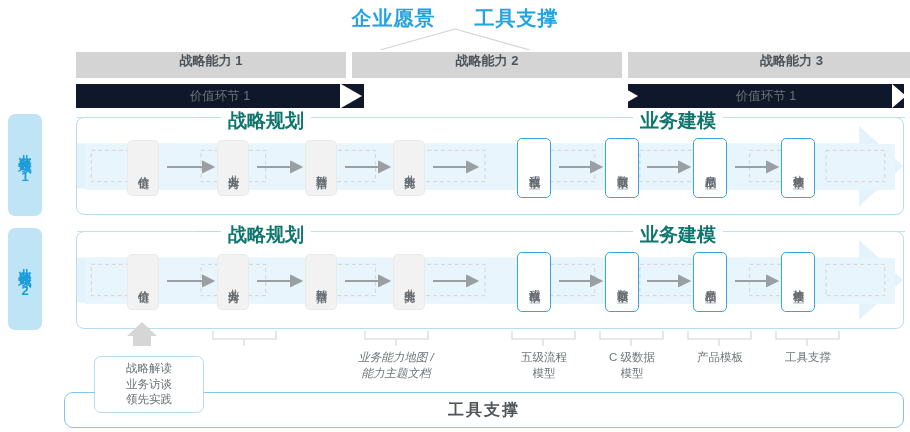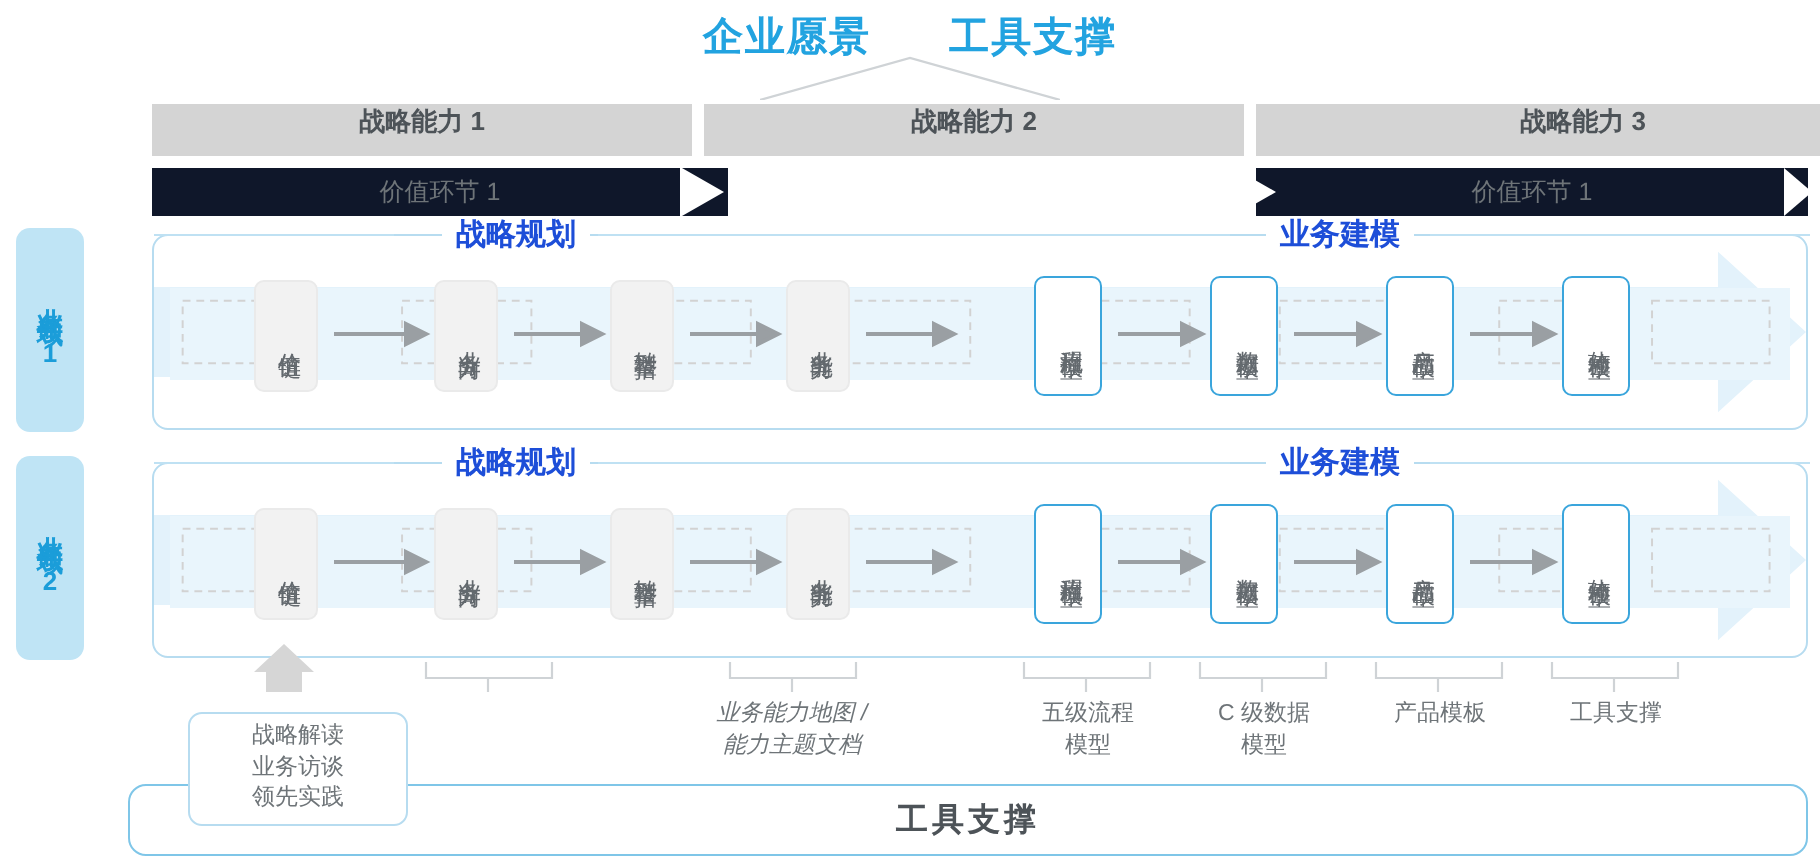--- a/index.html
+++ b/index.html
@@ -70,21 +70,21 @@
   
   .bluestrip{
     position:absolute;left:8px;right:8px;top:26px;height:46px;
     background:#e9f5fc;z-index:2;
   }
   
   .dashtrack{position:absolute;left:0;top:0;width:828px;height:100%;z-index:3;}
 
   .secttitle{
     position:absolute;z-index:8;
-    font-size:15px;font-weight:bold;color:#1d4ed8;
+    font-size:19px;font-weight:bold;color:#0f766e;
     background:#ffffff;padding:0 7px;
     top:-10px;
   }
   .sectline{
     position:absolute;z-index:7;top:-1px;height:0;
     border-top:1.4px solid #bfe1f3;
   }
 
   
   .node{

